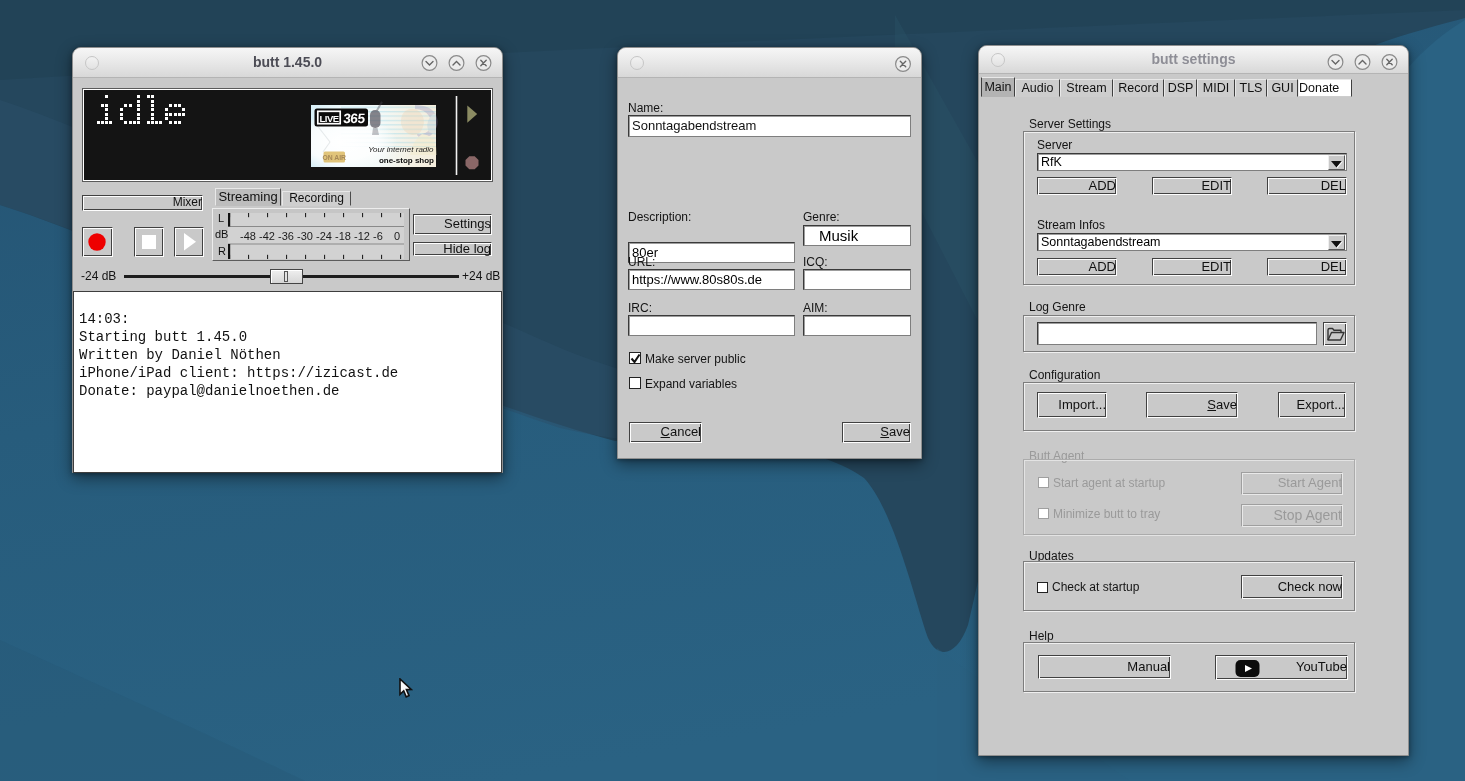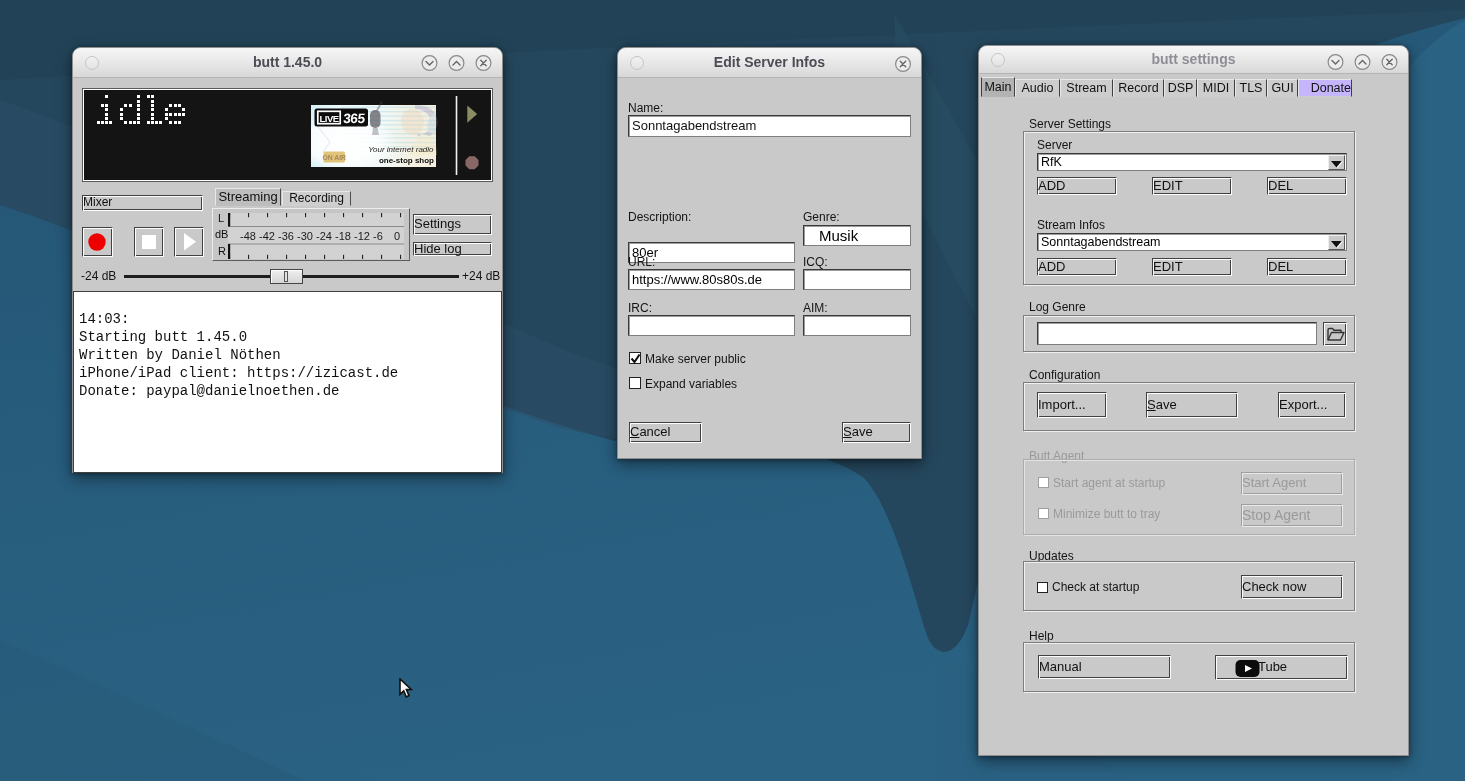--- a/index.html
+++ b/index.html
@@ -7,21 +7,21 @@
 .win{position:absolute;background:#c9c9c9;border:1px solid #8f8f8f;border-radius:9px 9px 0 0;
  box-shadow:0 5px 16px rgba(0,0,0,.45),0 1px 4px rgba(0,0,0,.35)}
 .tbar{position:absolute;left:0;top:0;right:0;height:30px;border-radius:8px 8px 0 0;
  background:linear-gradient(#f6f6f6,#e9e9e9 45%,#d8d8d8);border-bottom:1px solid #b4b4b4}
 .ttl{position:absolute;top:6px;width:100%;text-align:center;font-weight:bold;font-size:14px;color:#4c4c55}
 .tcirc{position:absolute;left:12px;top:8px;width:14px;height:14px;border:1px solid #c6c6c6;border-radius:50%;
  background:linear-gradient(#f2f2f2,#e2e2e2)}
 .btn{position:absolute;background:#c9c9c9;border-style:solid;border-width:1px;
  border-color:#414141 #fdfdfd #fdfdfd #414141;
  box-shadow:inset 1px 1px 0 #fdfdfd,inset -1px -1px 0 #414141;
- text-align:left;color:#111}
+ text-align:right;color:#111}
 .sunk{position:absolute;background:#fff;border-style:solid;border-width:1px;
  border-color:#3a3a3a #7e7e7e #7e7e7e #3a3a3a;box-shadow:inset 1px 1px 0 #9d9d9d}
 .gbox{position:absolute;border:1px solid #7d7d7d;box-shadow:1px 1px 0 #efefef,inset 1px 1px 0 #efefef}
 .lbl{position:absolute;font-size:12px;color:#141414;white-space:nowrap}
 .cb{position:absolute;width:12px;height:12px;background:#fff;border:1px solid #222}
 .mono{font-family:"Liberation Mono",monospace}
 </style></head><body>
 
 <svg class="abs" width="1465" height="781" style="left:0;top:0">
  <defs>
@@ -252,21 +252,20 @@
  <div class="abs mono" style="left:0px;top:243px;width:429px;height:182px;background:#fff;
    border:1px solid #3e3e3e;color:#111;font-size:14px;line-height:18px;padding:18px 0 0 5px;white-space:pre">14:03: 
 Starting butt 1.45.0
 Written by Daniel Nöthen
 iPhone/iPad client: https://izicast.de
 Donate: paypal@danielnoethen.de</div>
 </div>
 
 <div class="win" style="left:617px;top:47px;width:305px;height:412px">
  <div class="tbar">
-      <div class="ttl">Edit Server Infos</div>
       <div class="tcirc"></div>
   <svg class="abs" style="left:277px;top:8px" width="17" height="17">
    <circle cx="8" cy="8" r="7.4" fill="#ececec" stroke="#8a8a8a" stroke-width="1.2"></circle>
    <path d="M5.3,5.3 l5.4,5.4 M10.7,5.3 l-5.4,5.4" stroke="#666" stroke-width="1.4" stroke-linecap="round"></path>
   </svg>
  </div>
  <div class="lbl" style="left:10px;top:53px">Name:</div>
  <div class="sunk" style="left:10px;top:67px;width:283px;height:22px;font-size:13px;line-height:20px;color:#111;padding-left:3px">Sonntagabendstream</div>
 
  <div class="lbl" style="left:10px;top:162px">Description:</div>
@@ -316,21 +315,21 @@
 
  <div class="abs" style="left:2px;top:31px;height:20px;font-size:12.5px;color:#111">
   <div style="float:left;width:34px;height:20px;background:#b3b3b3;border:1px solid;border-color:#e8e8e8 #3f3f3f #b3b3b3 #3f3f3f;text-align:center;line-height:18px">Main</div>
   <div style="float:left;width:45px;height:18px;margin-top:2px;background:#cdcdcd;border:1px solid;border-color:#e8e8e8 #3f3f3f #cdcdcd #e8e8e8;text-align:center;line-height:16px">Audio</div>
   <div style="float:left;width:53px;height:18px;margin-top:2px;background:#cdcdcd;border:1px solid;border-color:#e8e8e8 #3f3f3f #cdcdcd #e8e8e8;text-align:center;line-height:16px">Stream</div>
   <div style="float:left;width:51px;height:18px;margin-top:2px;background:#cdcdcd;border:1px solid;border-color:#e8e8e8 #3f3f3f #cdcdcd #e8e8e8;text-align:center;line-height:16px">Record</div>
   <div style="float:left;width:33px;height:18px;margin-top:2px;background:#cdcdcd;border:1px solid;border-color:#e8e8e8 #3f3f3f #cdcdcd #e8e8e8;text-align:center;line-height:16px">DSP</div>
   <div style="float:left;width:38px;height:18px;margin-top:2px;background:#cdcdcd;border:1px solid;border-color:#e8e8e8 #3f3f3f #cdcdcd #e8e8e8;text-align:center;line-height:16px">MIDI</div>
   <div style="float:left;width:32px;height:18px;margin-top:2px;background:#cdcdcd;border:1px solid;border-color:#e8e8e8 #3f3f3f #cdcdcd #e8e8e8;text-align:center;line-height:16px">TLS</div>
   <div style="float:left;width:31px;height:18px;margin-top:2px;background:#cdcdcd;border:1px solid;border-color:#e8e8e8 #3f3f3f #cdcdcd #e8e8e8;text-align:center;line-height:16px">GUI</div>
-  <div style="float:left;width:54px;height:18px;margin-top:2px;background:#c4b5fd;border:1px solid;border-color:#e8e8e8 #3f3f3f #cdcdcd #e8e8e8;text-align:right;line-height:16px">Donate</div>
+  <div style="float:left;width:54px;height:18px;margin-top:2px;background:#ffffff;border:1px solid;border-color:#e8e8e8 #3f3f3f #cdcdcd #e8e8e8;text-align:left;line-height:16px">Donate</div>
  </div>
 
  <div class="lbl" style="left:50px;top:71px">Server Settings</div>
  <div class="gbox" style="left:44px;top:85px;width:332px;height:154px"></div>
  <div class="lbl" style="left:58px;top:92px">Server</div>
  <div class="sunk" style="left:58px;top:107px;width:310px;height:18px;font-size:12.5px;line-height:16px;padding-left:3px">RfK</div>
  <div class="abs" style="left:349px;top:109px;width:17px;height:15px;background:#c9c9c9;border:1px solid;border-color:#efefef #555 #555 #efefef">
   <svg width="15" height="13">
         <path d="M2,4 h11 l-5.5,6.5 Z" fill="#111"></path>
         <path d="M13,4 l-5.5,6.5 l0.8,0.8 l5.5,-6.5 Z" fill="#fafafa"></path>

